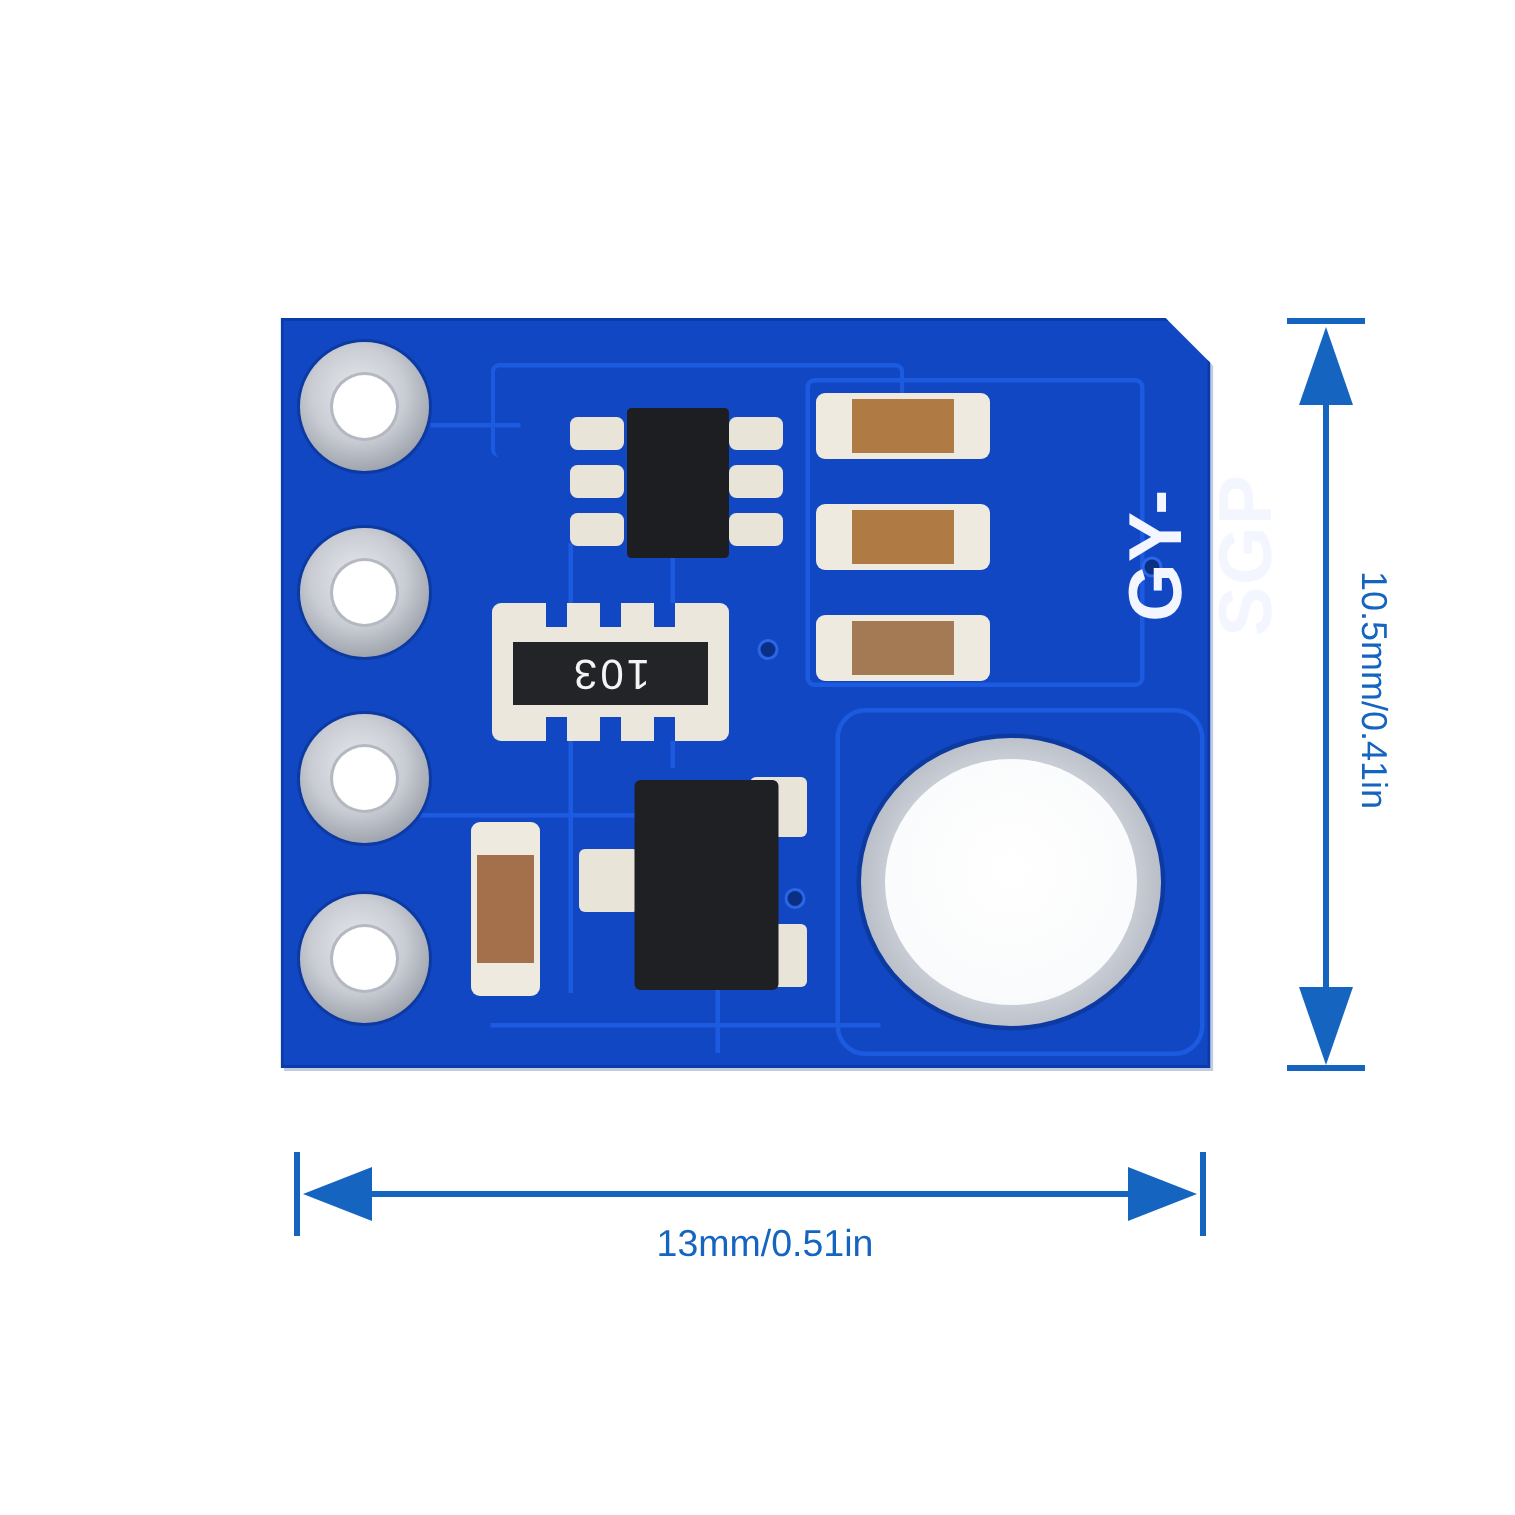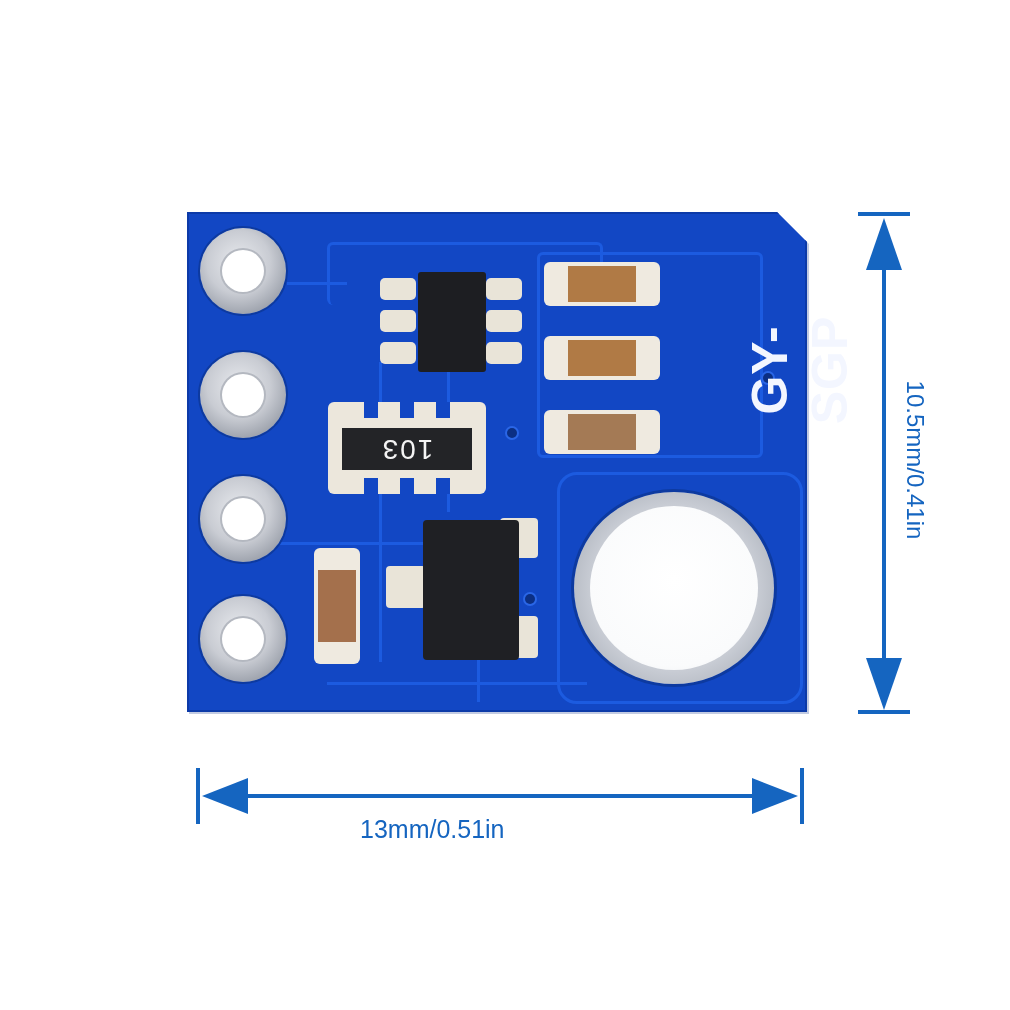--- a/index.html
+++ b/index.html
@@ -74,21 +74,21 @@
   .arrow-up { position: absolute; left: 866px; top: 218px; width: 0; height: 0; border-left: 18px solid transparent; border-right: 18px solid transparent; border-bottom: 52px solid #1565c0; }
   .arrow-down { position: absolute; left: 866px; top: 658px; width: 0; height: 0; border-left: 18px solid transparent; border-right: 18px solid transparent; border-top: 52px solid #1565c0; }
   .vlabel {
     position: absolute; left: 784px; top: 445px; width: 260px; height: 30px;
     color: #1565c0; font-size: 24px; text-align: center; transform: rotate(90deg);
   }
   .htick { position: absolute; width: 4px; height: 56px; background: #1565c0; top: 768px; }
   .hline { position: absolute; left: 240px; top: 794px; width: 522px; height: 4px; background: #1565c0; }
   .arrow-left { position: absolute; left: 202px; top: 778px; width: 0; height: 0; border-top: 18px solid transparent; border-bottom: 18px solid transparent; border-right: 46px solid #1565c0; }
   .arrow-right { position: absolute; left: 752px; top: 778px; width: 0; height: 0; border-top: 18px solid transparent; border-bottom: 18px solid transparent; border-left: 46px solid #1565c0; }
-  .hlabel { position: absolute; left: 360px; top: 815px; width: 300px; text-align: left; color: #1565c0; font-size: 25px; }
+  .hlabel { position: absolute; left: 360px; top: 815px; width: 300px; text-align: center; color: #1565c0; font-size: 25px; }
 </style>
 </head>
 <body>
 
 <div>
   <div class="board-shadow"></div>
   <div class="board">
 
     <div class="trace" style="left:140px;top:30px;width:270px;height:60px;border-bottom:none;"></div>
     <div class="trace" style="left:350px;top:40px;width:220px;height:200px;"></div>

